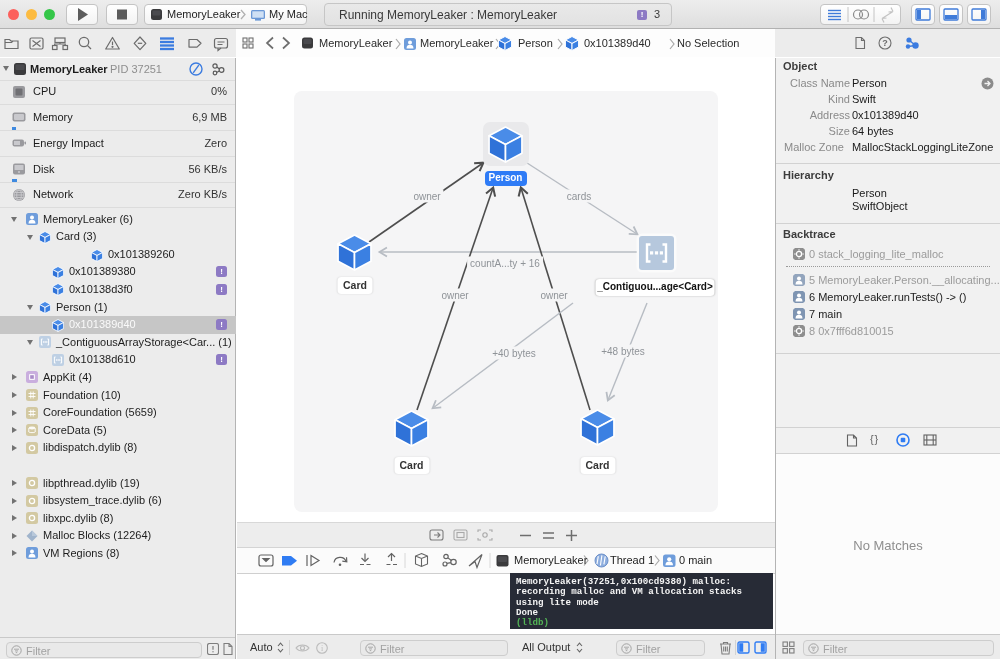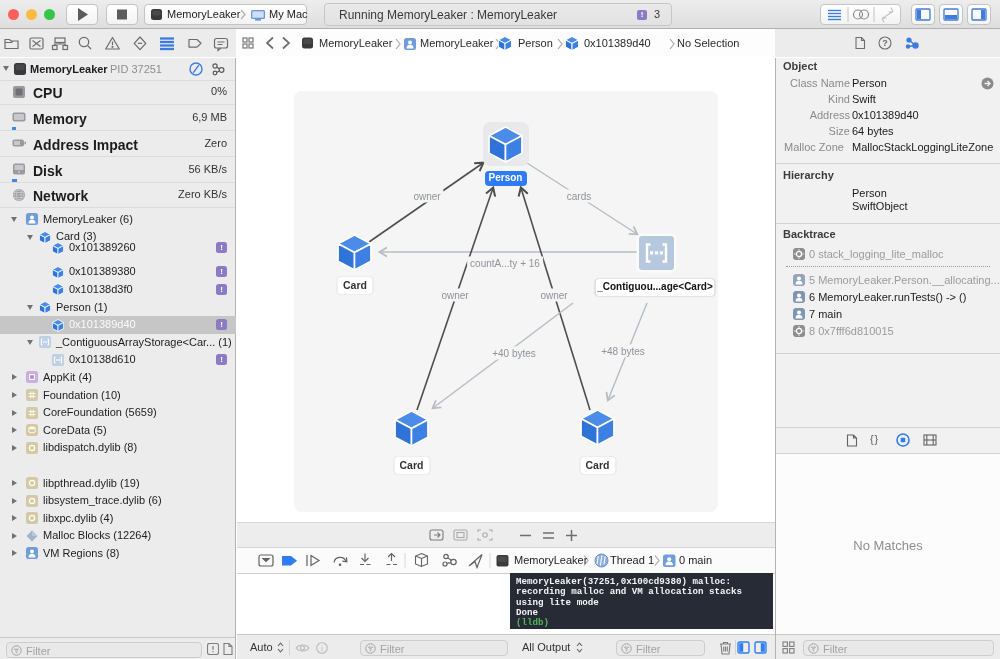--- a/index.html
+++ b/index.html
@@ -8,21 +8,21 @@
 .tl{position:absolute;top:9px;width:11px;height:11px;border-radius:50%;}
 .tbtn{position:absolute;top:4px;height:21px;white-space:nowrap;background:linear-gradient(#ffffff,#f3f3f3);border:1px solid #c4c4c4;border-radius:4px;}
 
 #bar2{position:absolute;left:0;top:29px;width:1000px;height:28px;border-bottom:1px solid #c3c3c3;}
 #bar2l{position:absolute;left:0;top:0;width:236px;height:28px;background:#ececec;}
 #bar2m{position:absolute;left:236px;top:0;width:539px;height:28px;background:#fdfdfd;}
 #bar2r{position:absolute;left:775px;top:0;width:225px;height:28px;background:#ececec;}
 
 #nav{position:absolute;left:0;top:58px;width:236px;height:601px;background:#ececec;border-right:1px solid #b4b4b4;}
 .gsep{position:absolute;left:0;width:235px;height:1px;background:#dcdcdc;}
-.glabel{position:absolute;font-size:14px;color:#1c1c1c;font-weight:bold;}
+.glabel{position:absolute;font-size:11px;color:#1c1c1c;}
 .gval{position:absolute;right:8px;font-size:11px;color:#333;}
 .gicon{position:absolute;left:12px;width:14px;height:14px;}
 .trow{position:absolute;left:0;width:236px;height:17.6px;font-size:11px;color:#1d1d1d;white-space:nowrap;}
 .trow .txt{position:absolute;top:2px;}
 .badge{position:absolute;right:9px;top:3px;width:11px;height:11px;background:#8d7ac4;border-radius:2.5px;color:#fff;font-size:8px;font-weight:bold;text-align:center;line-height:11px;}
 .dis{position:absolute;top:5.5px;width:0;height:0;}
 .disc{border-left:5px solid #727272;border-top:3.5px solid transparent;border-bottom:3.5px solid transparent;}
 .disо{border-top:5px solid #727272;border-left:3.5px solid transparent;border-right:3.5px solid transparent;top:6.5px;}
 
 #editor{position:absolute;left:237px;top:58px;width:538px;height:601px;background:#fff;}
@@ -269,21 +269,21 @@
         <rect x="0.5" y="2.5" width="13" height="9" rx="2" fill="#9a9a9e"></rect>
         <rect x="2" y="4" width="10" height="6" rx="1" fill="#c9c9cd"></rect>
       </svg>
 <span class="glabel" style="left:33px;top:52.5px;">Memory</span>
 <span class="gval" style="top:52.5px;">6,9 MB</span>
 <svg class="gicon" style="top:78.0px;" width="14" height="14" viewBox="0 0 14 14">
         <rect x="0.5" y="3.5" width="11.5" height="7" rx="2" fill="#9a9a9e"></rect>
         <rect x="2" y="5" width="6" height="4" fill="#c9c9cd"></rect>
         <rect x="12.5" y="5.5" width="1.5" height="3" rx="0.7" fill="#9a9a9e"></rect>
       </svg>
-<span class="glabel" style="left:33px;top:78.5px;">Address Impact</span>
+<span class="glabel" style="left:33px;top:78.5px;">Energy Impact</span>
 <span class="gval" style="top:78.5px;">Zero</span>
 <svg class="gicon" style="top:104.0px;" width="14" height="14" viewBox="0 0 14 14">
         <rect x="1" y="1.5" width="12" height="11" rx="2" fill="#9a9a9e"></rect>
         <rect x="2.5" y="3" width="9" height="5" rx="0.5" fill="#c9c9cd"></rect>
         <circle cx="7" cy="10" r="1" fill="#c9c9cd"></circle>
       </svg>
 <span class="glabel" style="left:33px;top:104.5px;">Disk</span>
 <span class="gval" style="top:104.5px;">56 KB/s</span>
 <svg class="gicon" style="top:129.5px;" width="14" height="14" viewBox="0 0 14 14">
         <circle cx="7" cy="7" r="6" fill="#9a9a9e"></circle>
@@ -318,21 +318,21 @@
         <span class="dis disо" style="left:27px;"></span>
         <svg style="position:absolute;left:39px;top:2.5px;" width="12" height="13" viewBox="0 0 34 36">
           <g stroke="#fff" stroke-width="2.4" stroke-linejoin="round">
             <polygon points="17,1 33,9.5 17,18 1,9.5" fill="#4a8ce8"></polygon>
             <polygon points="1,9.5 17,18 17,35 1,26.5" fill="#2f72d8"></polygon>
             <polygon points="33,9.5 17,18 17,35 33,26.5" fill="#3b80e2"></polygon>
           </g>
         </svg>
         <span class="txt" style="left:56px;">Card (3)</span>
       </div>
-<div class="trow" style="top:181px;">
+<div class="trow" style="top:188px;margin-left:39px;">
         <svg style="position:absolute;left:52px;top:2.5px;" width="12" height="13" viewBox="0 0 34 36">
           <g stroke="#fff" stroke-width="2.4" stroke-linejoin="round">
             <polygon points="17,1 33,9.5 17,18 1,9.5" fill="#4a8ce8"></polygon>
             <polygon points="1,9.5 17,18 17,35 1,26.5" fill="#2f72d8"></polygon>
             <polygon points="33,9.5 17,18 17,35 33,26.5" fill="#3b80e2"></polygon>
           </g>
         </svg>
         <span class="txt" style="left:69px;">0x101389260</span>
         <span class="badge">!</span>
       </div>
@@ -469,21 +469,21 @@
           <circle cx="6" cy="6" r="2.6" fill="none" stroke="#fff" stroke-width="1.3"></circle>
         </svg>
         <span class="txt" style="left:43px;">libsystem_trace.dylib (6)</span>
       </div>
 <div class="trow" style="top:451.7px;">
         <span class="dis disc" style="left:12px;"></span>
         <svg style="position:absolute;left:26px;top:2.5px;" width="12" height="12" viewBox="0 0 12 12">
           <rect width="12" height="12" rx="2.5" fill="#d3c9a2"></rect>
           <circle cx="6" cy="6" r="2.6" fill="none" stroke="#fff" stroke-width="1.3"></circle>
         </svg>
-        <span class="txt" style="left:43px;">libxpc.dylib (4)</span>
+        <span class="txt" style="left:43px;">libxpc.dylib (8)</span>
       </div>
 <div class="trow" style="top:469.3px;">
         <span class="dis disc" style="left:12px;"></span>
         <svg style="position:absolute;left:26px;top:2.5px;" width="12" height="12" viewBox="0 0 12 12">
           <path d="M6,0.5 L11.5,6 L6,11.5 L0.5,6 Z" fill="#a0b4cc"></path>
           <path d="M6,0.5 L11.5,6 L6,6 Z" fill="#b8c8da"></path>
         </svg>
         <span class="txt" style="left:43px;">Malloc Blocks (12264)</span>
       </div>
 <div class="trow" style="top:486.9px;">

